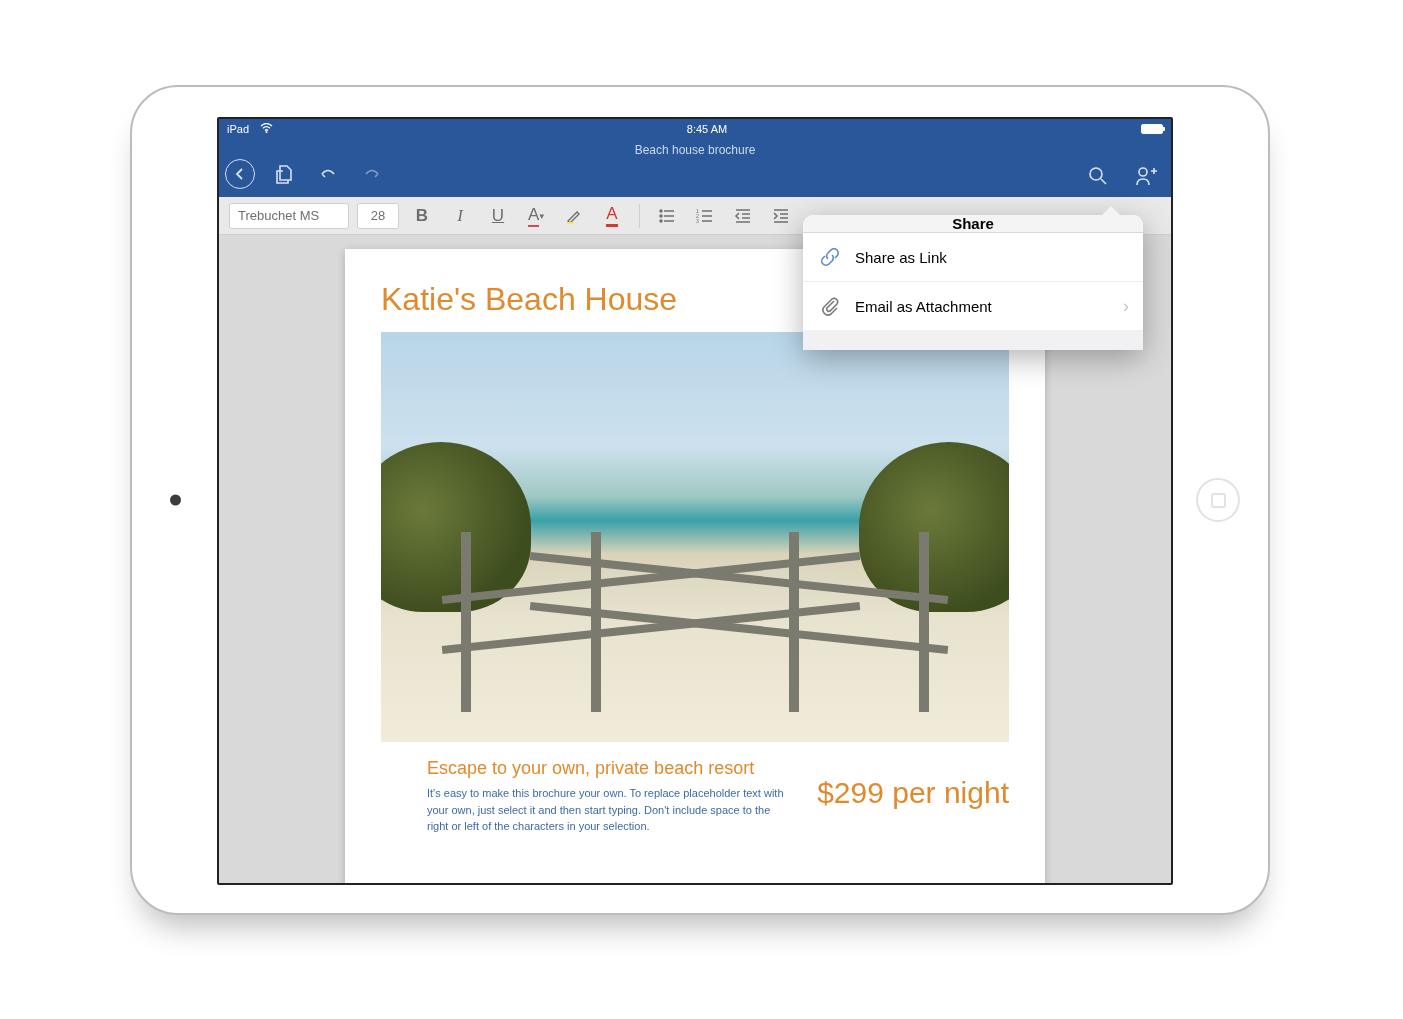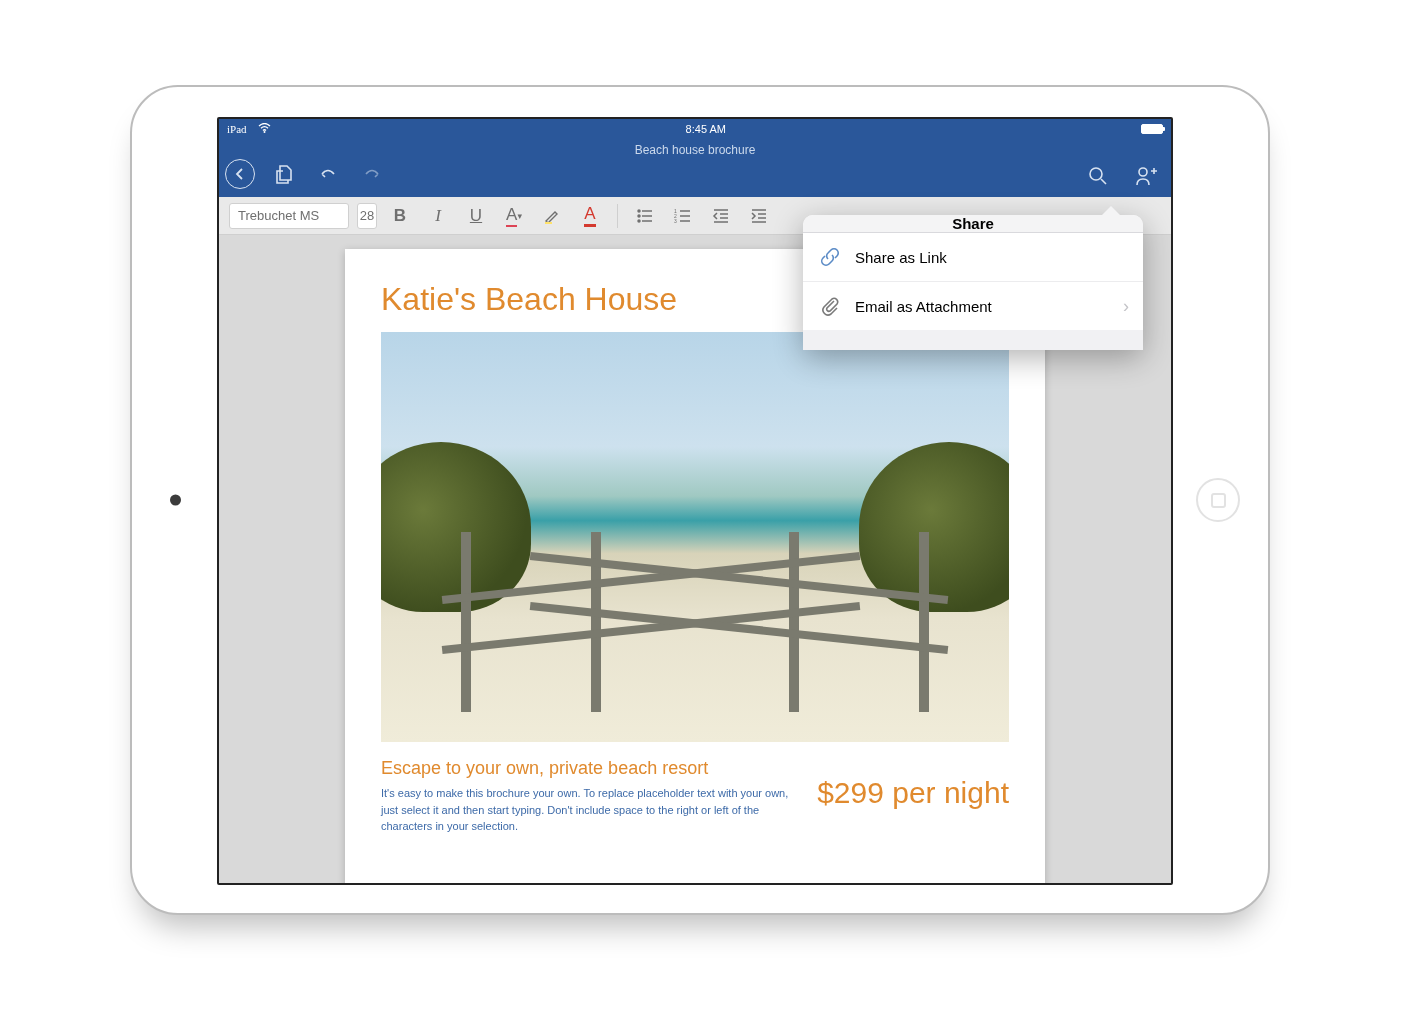--- a/index.html
+++ b/index.html
@@ -66,21 +66,21 @@
   .status-bar {
     height: 20px;
     background: #2a579a;
     color: #fff;
     font-size: 11px;
     display: flex;
     align-items: center;
     justify-content: space-between;
     padding: 0 8px;
   }
-  .status-left, .status-right { display:flex; align-items:center; gap:11px;font-family:Liberation Serif, serif; }
+  .status-left, .status-right { display:flex; align-items:center; gap:11px; }
   .wifi { display:inline-block; }
   .battery {
     width: 22px; height: 10px;
     border: 1px solid #fff; border-radius: 2px;
     position: relative; background:#fff;
   }
   .battery:after {
     content:""; position:absolute; right:-3px; top:2px;
     width:2px; height:4px; background:#fff; border-radius:0 1px 1px 0;
   }
@@ -139,21 +139,21 @@
     padding: 0 10px; gap:8px;
     color:#6f6f6f;
   }
   .font-name {
     width:120px; height:26px; background:#fff;
     border:1px solid #d0d0d0; border-radius:3px;
     font-size:13px; color:#6f6f6f; display:flex;
     align-items:center; padding:0 8px;
   }
   .font-size {
-    width:20px; height:26px; background:#fff;
+    width:42px; height:26px; background:#fff;
     border:1px solid #d0d0d0; border-radius:3px;
     font-size:13px; text-align:center; display:flex;
     align-items:center; justify-content:center;
   }
   .fmt-btn {
     width:30px; height:30px; display:flex;
     align-items:center; justify-content:center;
     color:#6f6f6f; font-size:17px;
   }
   .fmt-btn.small svg { width:18px; height:18px; }
@@ -190,21 +190,21 @@
   }
   .hero-img .bush-l { left:-30px; }
   .hero-img .bush-r { right:-30px; }
   .rail { position:absolute; background:#7a7a6e; }
   .post { width:10px; height:180px; bottom:30px; }
   .hrail { height:8px; width:420px; }
   .doc-row {
     display:flex; justify-content:space-between;
     align-items:flex-start; margin-top:16px; gap:24px;
   }
-  .doc-left { flex:1.2; }
+  .doc-left { flex:1.2;margin-left:46px; }
   .doc-h2 {
     color:#e08a2e; font-size:18px; font-weight:400;
     font-family:"Trebuchet MS",sans-serif;
     margin-bottom:6px;
   }
   .doc-body {
     color:#3d6aa8; font-size:11px; line-height:1.5;
     font-family:"Trebuchet MS",sans-serif;
   }
   .doc-price {

